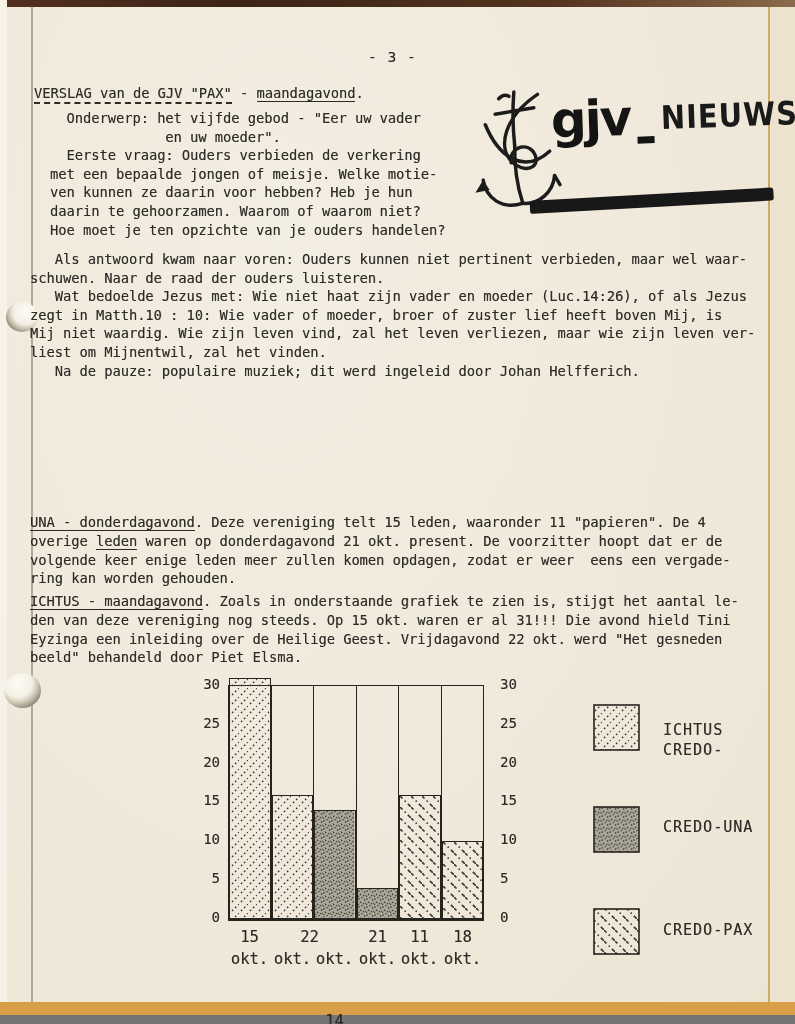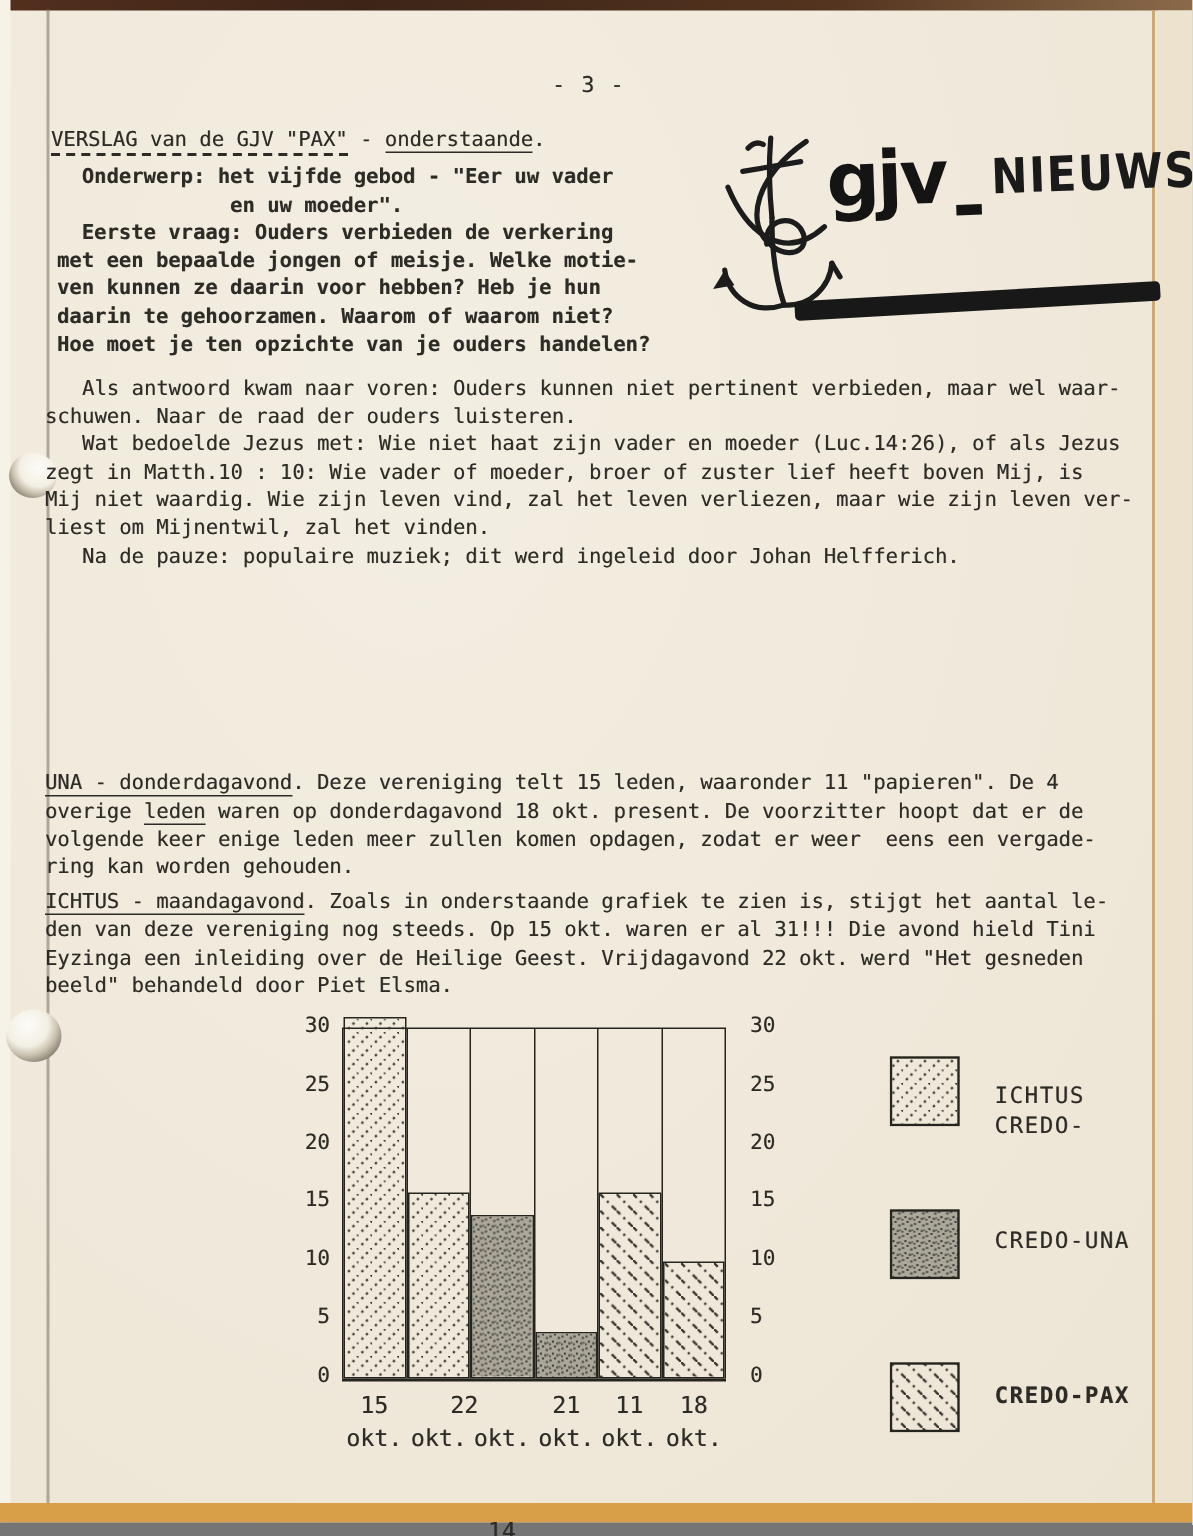--- a/index.html
+++ b/index.html
@@ -104,41 +104,41 @@
         <path d="M16,34 C28,66 52,84 78,62"></path>
       </g>
       <path d="M12,88 L4,100 L18,98 Z" fill="#1c1c1c"></path>
     </svg>
     <div class="logo-word1">gjv</div>
     <div class="logo-sep"></div>
     <div class="logo-word2">NIEUWS</div>
     <div class="logo-bar"></div>
   </div>
 
-  <div class="txt" style="left:34px;top:84px;"><span class="du">VERSLAG van de GJV "PAX"</span><span> - </span><span class="u">onderstaande</span><span>.</span></div>
-
-  <div class="txt" style="left:38px;top:109px;font-weight:bold;">  Onderwerp: het vijfde gebod - "Eer uw vader
+  <div class="txt" style="left:34px;top:84px;"><span class="du">VERSLAG van de GJV "PAX"</span><span> - </span><span class="u">maandagavond</span><span>.</span></div>
+
+  <div class="txt" style="left:50px;top:109px;">  Onderwerp: het vijfde gebod - "Eer uw vader
               en uw moeder".
   Eerste vraag: Ouders verbieden de verkering
 met een bepaalde jongen of meisje. Welke motie-
 ven kunnen ze daarin voor hebben? Heb je hun
 daarin te gehoorzamen. Waarom of waarom niet?
 Hoe moet je ten opzichte van je ouders handelen?</div>
 
   <div class="txt" style="left:30px;top:250px;">   Als antwoord kwam naar voren: Ouders kunnen niet pertinent verbieden, maar wel waar-
 schuwen. Naar de raad der ouders luisteren.
    Wat bedoelde Jezus met: Wie niet haat zijn vader en moeder (Luc.14:26), of als Jezus
 zegt in Matth.10 : 10: Wie vader of moeder, broer of zuster lief heeft boven Mij, is
 Mij niet waardig. Wie zijn leven vind, zal het leven verliezen, maar wie zijn leven ver-
 liest om Mijnentwil, zal het vinden.
    Na de pauze: populaire muziek; dit werd ingeleid door Johan Helfferich.</div>
 
 
   <div class="txt" style="left:30px;top:513px;line-height:18.8px;"><span class="u">UNA - donderdagavond</span><span>. Deze vereniging telt 15 leden, waaronder 11 "papieren". De 4
-overige </span><span class="u">leden</span><span> waren op donderdagavond 18 okt. present. De voorzitter hoopt dat er de
+overige </span><span class="u">leden</span><span> waren op donderdagavond 21 okt. present. De voorzitter hoopt dat er de
 volgende keer enige leden meer zullen komen opdagen, zodat er weer  eens een vergade-
 ring kan worden gehouden.</span></div>
 
   <div class="txt" style="left:30px;top:592px;line-height:18.8px;"><span class="u">ICHTUS - maandagavond</span><span>. Zoals in onderstaande grafiek te zien is, stijgt het aantal le-
 den van deze vereniging nog steeds. Op 15 okt. waren er al 31!!! Die avond hield Tini
 Eyzinga een inleiding over de Heilige Geest. Vrijdagavond 22 okt. werd "Het gesneden
 beeld" behandeld door Piet Elsma.</span></div>
 
   <div>
 
@@ -223,16 +223,16 @@
     <div class="legend-label" style="top:721px;">ICHTUS</div>
 
     <svg class="legend-swatch" style="top:806px;">
       <rect x="1" y="1" width="45" height="45" fill="url(#pat-una)" stroke="#26241f" stroke-width="1.6"></rect>
     </svg>
     <div class="legend-label" style="top:818px;">CREDO-UNA</div>
 
     <svg class="legend-swatch" style="top:908px;">
       <rect x="1" y="1" width="45" height="45" fill="url(#pat-pax)" stroke="#26241f" stroke-width="1.6"></rect>
     </svg>
-    <div class="legend-label" style="top:921px;font-weight:bold;">CREDO-PAX</div>
+    <div class="legend-label" style="top:921px;">CREDO-PAX</div>
   </div>
 
 </div>
 
 </body></html>

